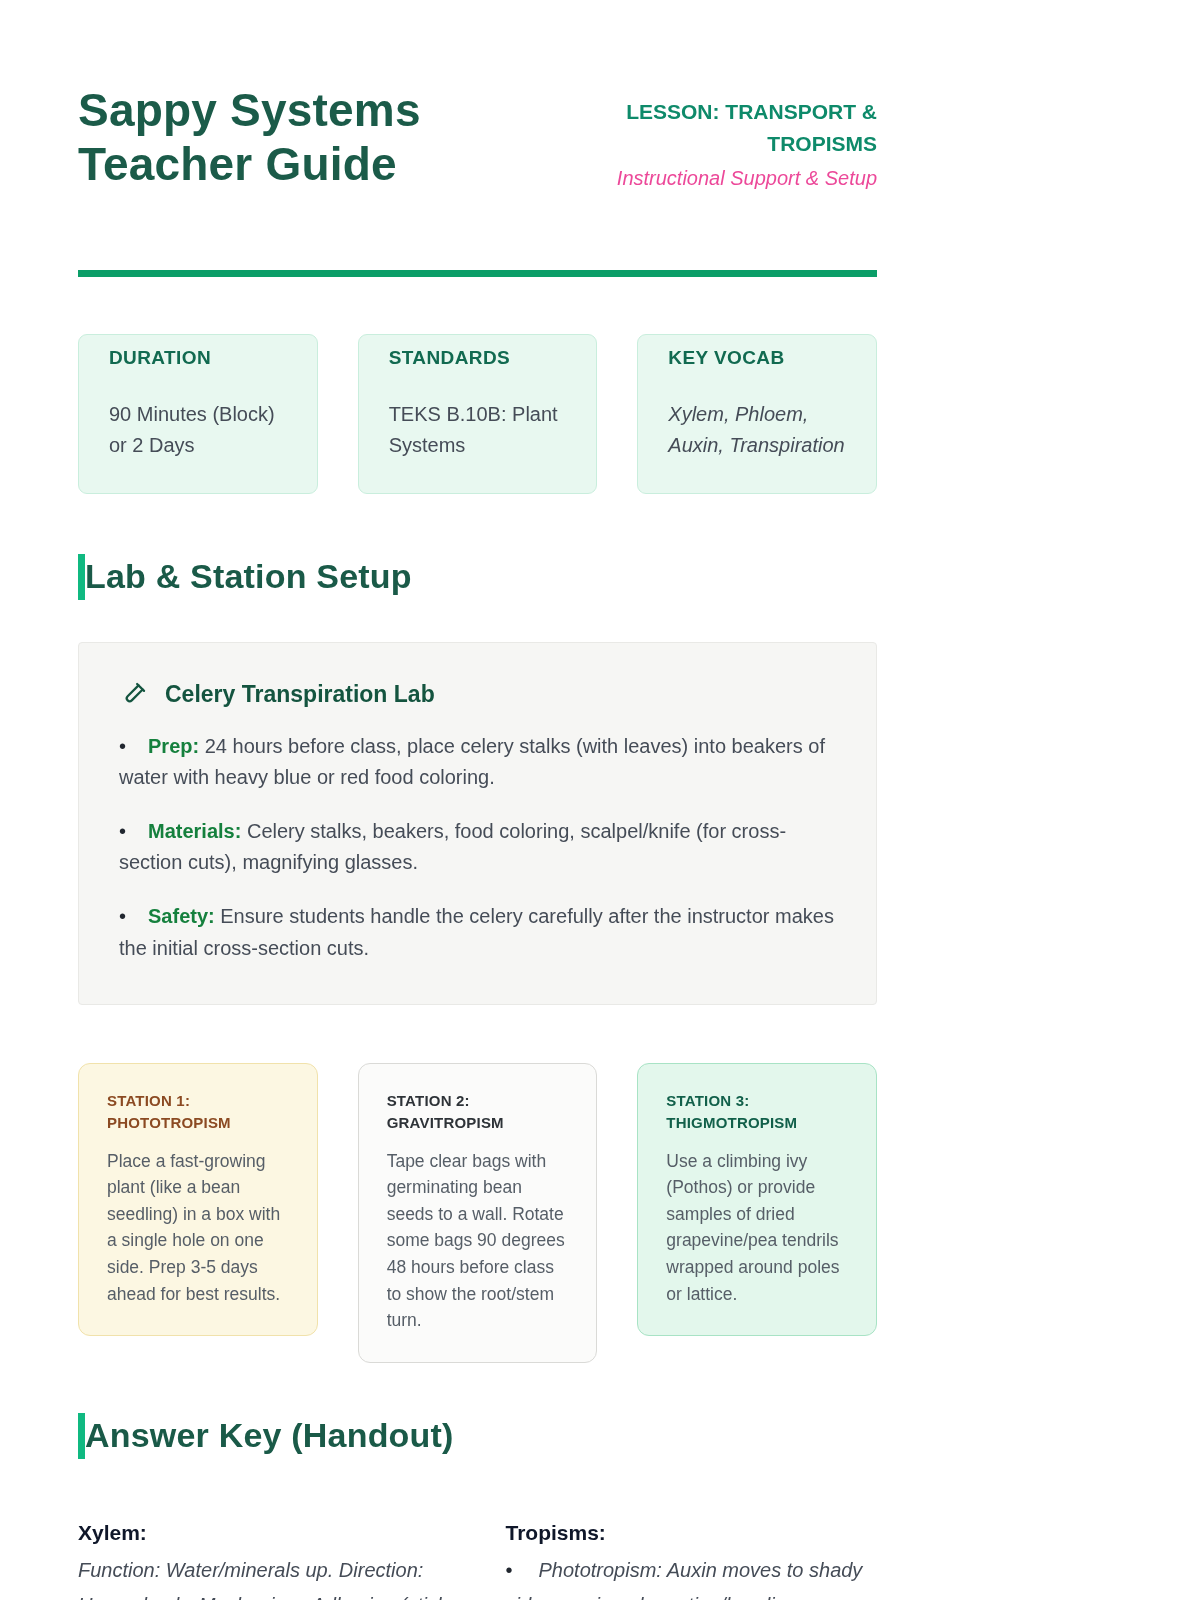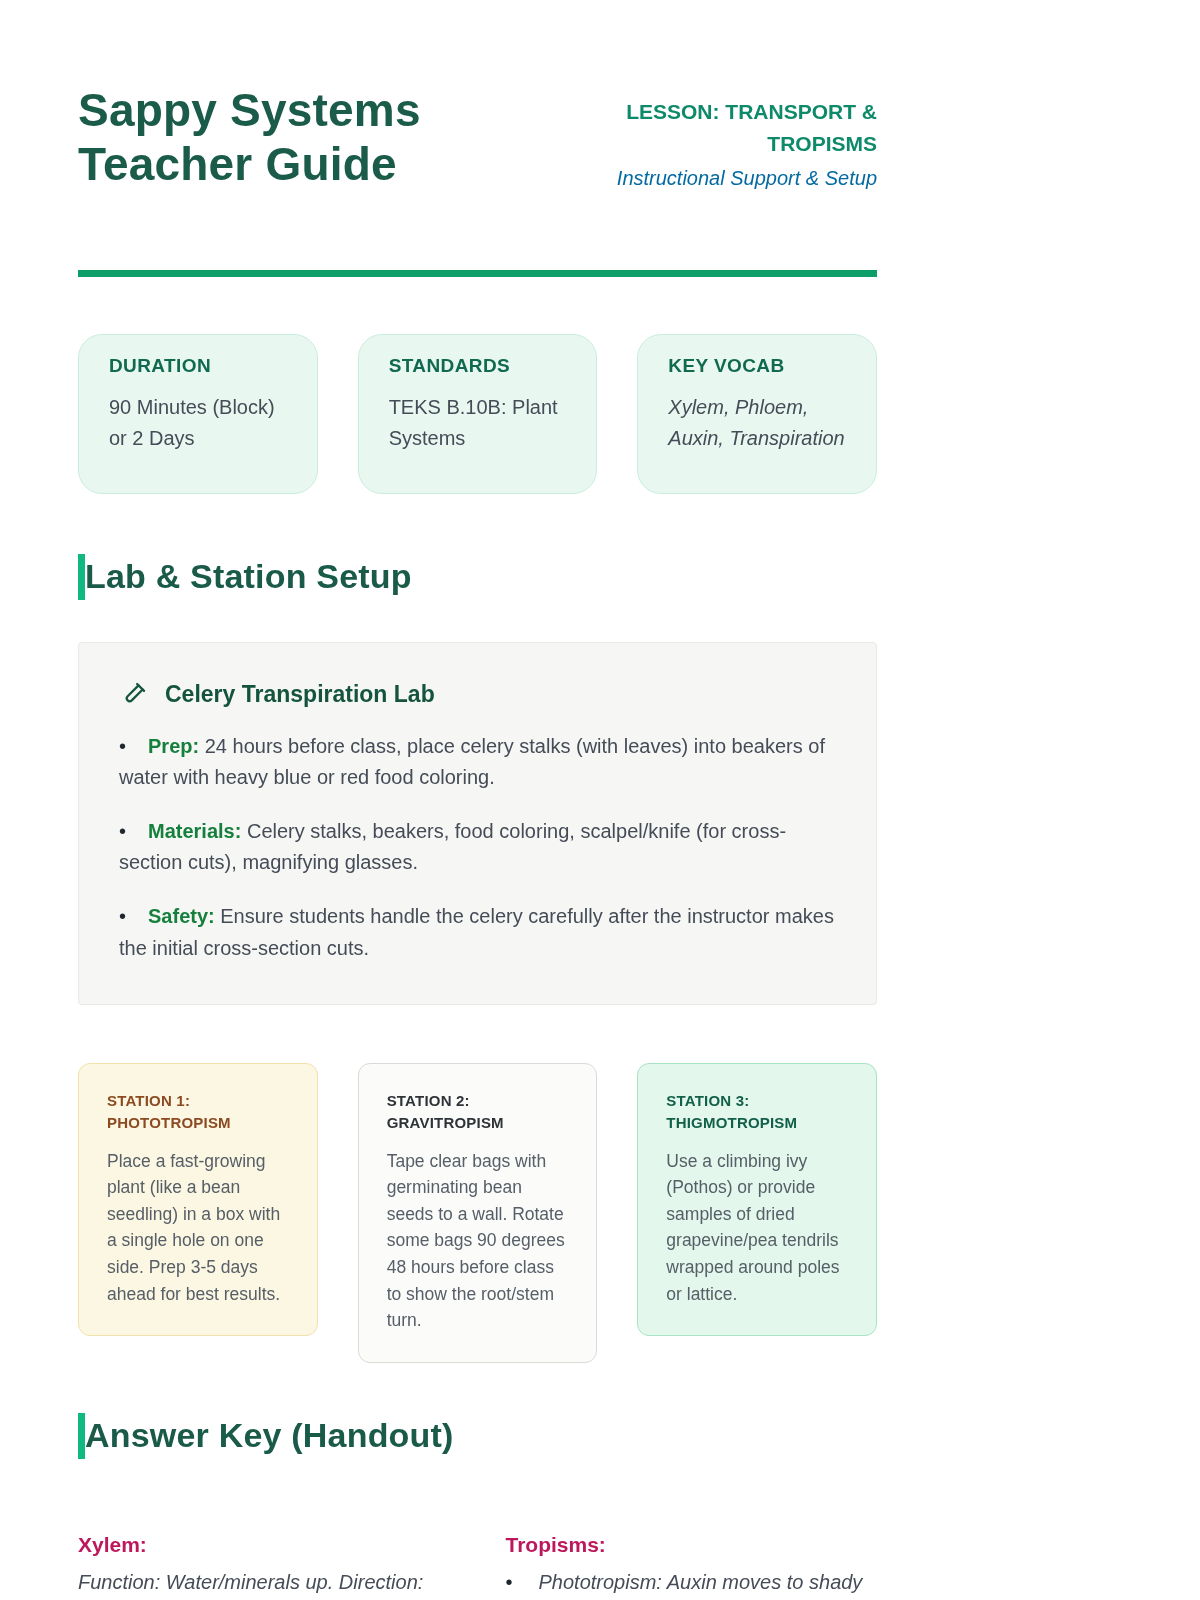--- a/index.html
+++ b/index.html
@@ -30,48 +30,48 @@
   .lesson-label {
     font-size: 21px;
     font-weight: 700;
     line-height: 1.5;
     color: #0e8a6a;
   }
   .page-subtitle {
     margin-top: 8px;
     font-size: 20px;
     font-style: italic;
-    color: #0369a1;
+    color: #ec4899;
   }
 
   .divider { margin-top: 78px; height: 7px; background: #0b9e68; }
 
   
   .info-row {
     margin-top: 57px;
     display: grid;
     grid-template-columns: repeat(3, 1fr);
     gap: 40px;
   }
   .info-card {
     box-sizing: border-box;
     min-height: 160px;
     background: #e8f8f0;
     border: 1px solid #c9eedd;
-    border-radius: 24px;
-    padding: 20px 30px;
+    border-radius: 9px;
+    padding: 12px 30px;
   }
   .info-label {
     font-size: 19px;
     font-weight: 700;
     letter-spacing: 0.4px;
     color: #116a50;
   }
   .info-value {
-    margin-top: 15px;
+    margin-top: 30px;
     max-width: 232px;
     font-size: 20px;
     line-height: 1.55;
     color: #454c57;
   }
   .info-value.italic { font-style: italic; }
 
   
   .section-heading { display: flex; align-items: center; }
   .section-heading.first { margin-top: 60px; }
@@ -130,21 +130,21 @@
   .station--green { background: #e3f7ec; border-color: #a8e3c5; }
   .station--green .station-title { color: #12604a; }
 
   
   .answer-cols {
     margin-top: 58px;
     display: grid;
     grid-template-columns: 1fr 1fr;
     gap: 56px;
   }
-  .ak-title { margin: 16px 0 8px 0; font-size: 21px; font-weight: 700; color: #be185d; }
+  .ak-title { margin: 4px 0 8px 0; font-size: 21px; font-weight: 700; color: #0f172a; }
   .ak-body {
     margin: 0;
     max-width: 440px;
     font-size: 20px;
     font-style: italic;
     line-height: 1.78;
     color: #454c57;
   }
   .ak-bullet { margin-top: 7px; }
   .ak-bullet .dot { font-style: normal; color: #21272f; margin-right: 26px; }

